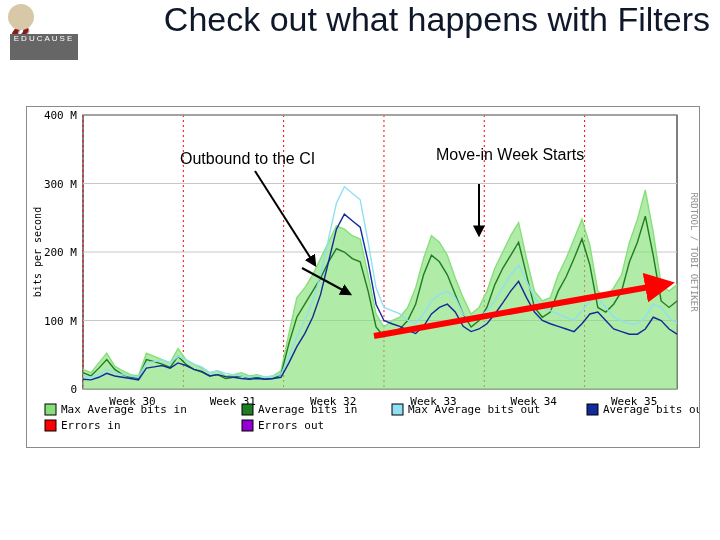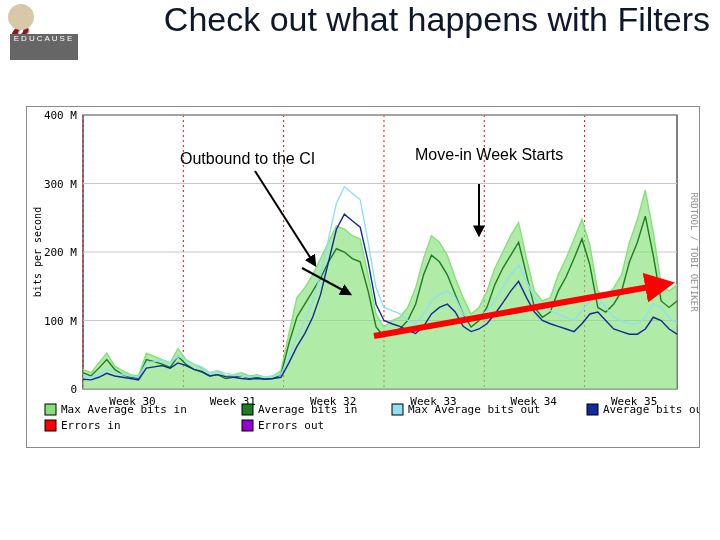--- a/index.html
+++ b/index.html
@@ -75,21 +75,21 @@
         <rect x="560" y="297" width="11" height="11" fill="#122a9b" class="swatch"></rect>
         <text x="576" y="306" class="legend-text">Average bits out</text>
         <rect x="18" y="313" width="11" height="11" fill="#ff0000" class="swatch"></rect>
         <text x="34" y="322" class="legend-text">Errors in</text>
         <rect x="215" y="313" width="11" height="11" fill="#9400d3" class="swatch"></rect>
         <text x="231" y="322" class="legend-text">Errors out</text>
       </svg>
   </div>
 
   <div class="annot" style="left:172px;top:150px;margin-left:8px;">Outbound to the CI</div>
-  <div class="annot" style="left:415px;top:146px;line-height:18px;"><span>Move-in
+  <div class="annot" style="left:436px;top:146px;line-height:18px;"><span>Move-in
 Week Starts</span></div>
 
   <svg class="arrow" style="left:200px;top:165px;" width="140" height="120">
     <defs>
         <marker id="ah1" viewBox="0 0 10 10" refX="8" refY="5" markerWidth="6" markerHeight="6" orient="auto">
           <path d="M0 0 L10 5 L0 10 z" fill="#000"></path>
         </marker>
       </defs>
     <line x1="55" y1="6" x2="115" y2="100" stroke="#000" stroke-width="2" marker-end="url(#ah1)"></line>
   </svg>

